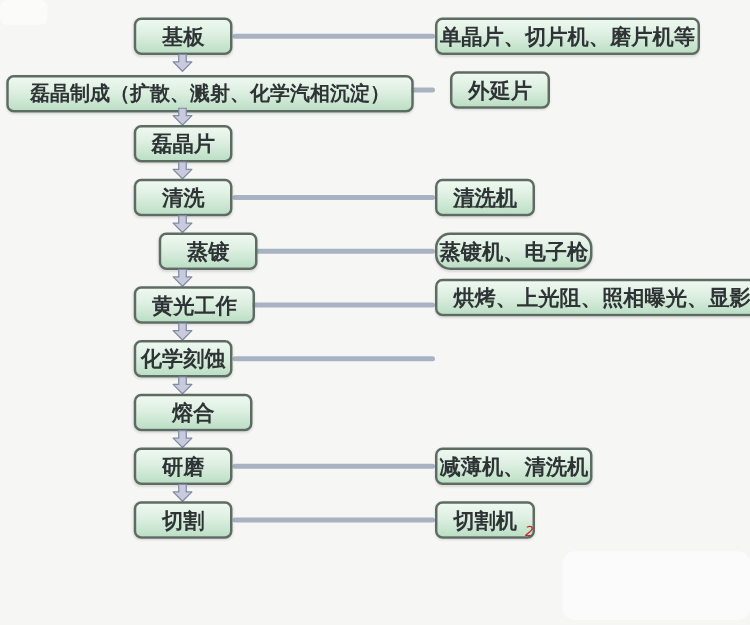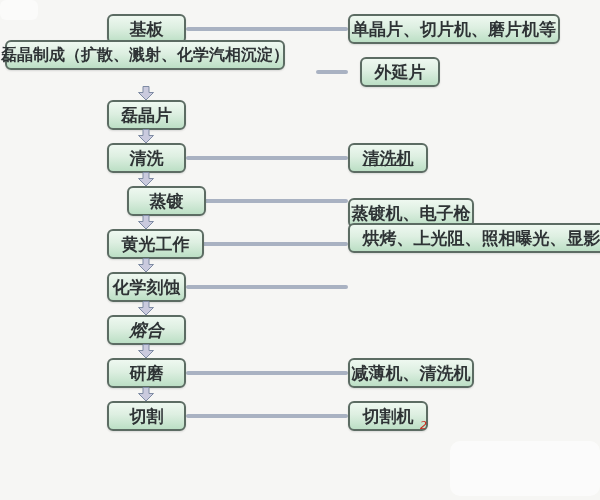--- a/index.html
+++ b/index.html
@@ -49,21 +49,21 @@
       <span>基板</span>
     </div>
   <div class="box" style="left:348px;top:14px;width:212px;">
       <span>单晶片、切片机、磨片机等</span>
     </div>
   <svg class="arrow" style="top:43px;" viewBox="0 0 20 15">
       <path d="M7 0.5 L13 0.5 L13 6.5 L17.5 6.5 L10 14 L2.5 6.5 L7 6.5 Z" fill="#cacade" stroke="#7e8ba3" stroke-width="1" stroke-linejoin="round"></path>
     </svg>
 
   <div class="connector" style="left:316px;top:70px;width:32px;"></div>
-  <div class="box long" style="left:5px;top:40px;width:280px;font-family:Liberation Mono, monospace;">
+  <div class="box long" style="left:5px;top:60px;width:326px;font-family:Liberation Mono, monospace;">
       <span>磊晶制成（扩散、溅射、化学汽相沉淀）</span>
     </div>
   <div class="box" style="left:360px;top:57px;width:80px;align-items:center;">
       <span>外延片</span>
     </div>
   <svg class="arrow" style="top:86px;" viewBox="0 0 20 15">
       <path d="M7 0.5 L13 0.5 L13 6.5 L17.5 6.5 L10 14 L2.5 6.5 L7 6.5 Z" fill="#cacade" stroke="#7e8ba3" stroke-width="1" stroke-linejoin="round"></path>
     </svg>
 
   <div class="box" style="left:107px;top:100px;width:79px;">
@@ -81,21 +81,21 @@
       <span>清洗机</span>
     </div>
   <svg class="arrow" style="top:172px;" viewBox="0 0 20 15">
       <path d="M7 0.5 L13 0.5 L13 6.5 L17.5 6.5 L10 14 L2.5 6.5 L7 6.5 Z" fill="#cacade" stroke="#7e8ba3" stroke-width="1" stroke-linejoin="round"></path>
     </svg>
 
   <div class="connector" style="left:186px;top:199px;width:162px;"></div>
   <div class="box" style="left:107px;top:186px;width:79px;margin-left:20px;">
       <span>蒸镀</span>
     </div>
-  <div class="box" style="left:348px;top:198px;width:126px;">
+  <div class="box" style="left:348px;top:186px;width:126px;border-radius:12px;">
       <span>蒸镀机、电子枪</span>
     </div>
   <svg class="arrow" style="top:215px;" viewBox="0 0 20 15">
       <path d="M7 0.5 L13 0.5 L13 6.5 L17.5 6.5 L10 14 L2.5 6.5 L7 6.5 Z" fill="#cacade" stroke="#7e8ba3" stroke-width="1" stroke-linejoin="round"></path>
     </svg>
 
   <div class="connector" style="left:186px;top:242px;width:162px;"></div>
   <div class="box" style="left:107px;top:229px;width:97px;">
       <span>黄光工作</span>
     </div>
@@ -107,21 +107,21 @@
     </svg>
 
   <div class="connector" style="left:186px;top:285px;width:162px;"></div>
   <div class="box" style="left:107px;top:272px;width:79px;">
       <span>化学刻蚀</span>
     </div>
   <svg class="arrow" style="top:301px;" viewBox="0 0 20 15">
       <path d="M7 0.5 L13 0.5 L13 6.5 L17.5 6.5 L10 14 L2.5 6.5 L7 6.5 Z" fill="#cacade" stroke="#7e8ba3" stroke-width="1" stroke-linejoin="round"></path>
     </svg>
 
-  <div class="box" style="left:107px;top:315px;width:79px;font-style:italic;">
+  <div class="box" style="left:107px;top:315px;width:95px;">
       <span>熔合</span>
     </div>
   <svg class="arrow" style="top:344px;" viewBox="0 0 20 15">
       <path d="M7 0.5 L13 0.5 L13 6.5 L17.5 6.5 L10 14 L2.5 6.5 L7 6.5 Z" fill="#cacade" stroke="#7e8ba3" stroke-width="1" stroke-linejoin="round"></path>
     </svg>
 
   <div class="connector" style="left:186px;top:371px;width:162px;"></div>
   <div class="box" style="left:107px;top:358px;width:79px;">
       <span>研磨</span>
     </div>

